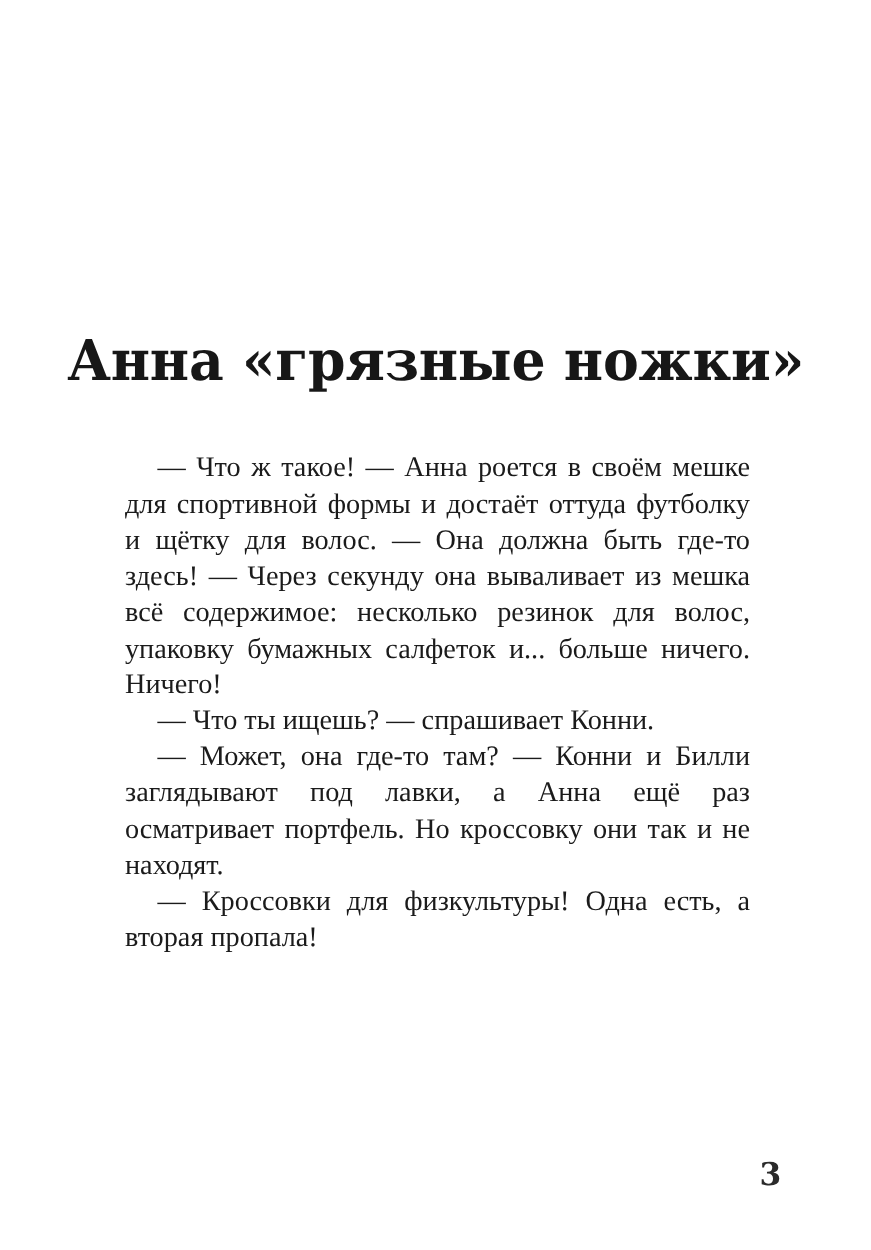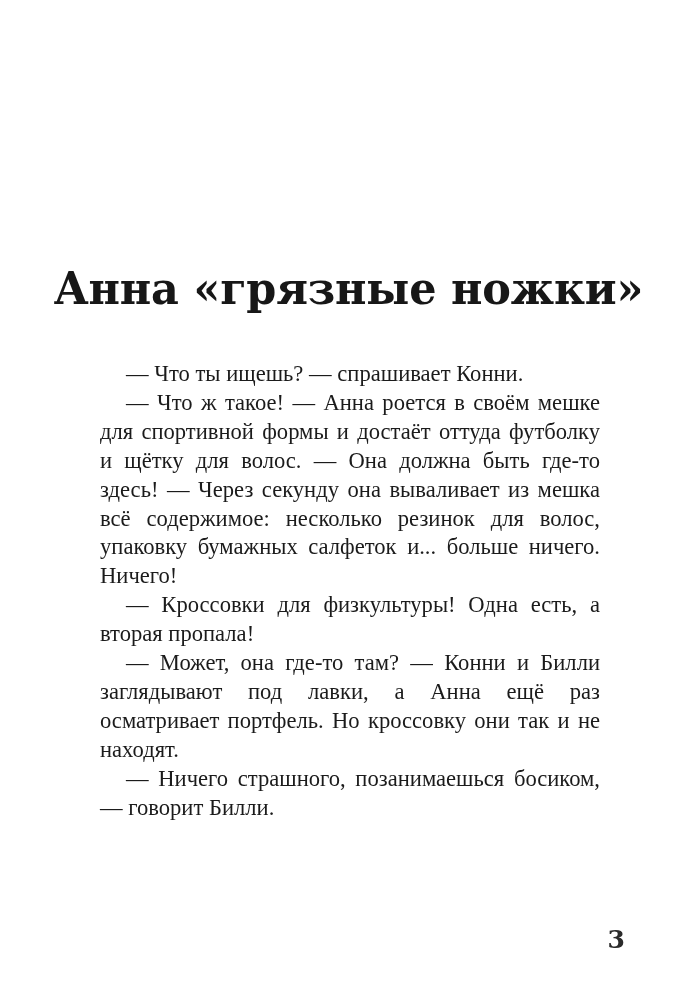--- a/index.html
+++ b/index.html
@@ -75,22 +75,21 @@
   }
 </style>
 </head>
 <body>
 
 <div class="page" style="background: rgb(255, 255, 255); color: rgb(27, 27, 27);">
 
   <h1 class="chapter-title">Анна «грязные ножки»</h1>
 
   <div class="body-text">
+    <p>— Что ж такое! — Анна роется в своём мешке для спортивной формы и достаёт оттуда фут­болку и щётку для волос. — Она должна быть где-то здесь! — Через секунду она вываливает из мешка всё содержимое: несколько резинок для волос, упаковку бумажных салфеток и... больше ничего. Ничего!</p>
     <p>— Что ты ищешь? — спрашивает Конни.</p>
-    <p>— Что ж такое! — Анна роется в своём мешке для спортивной формы и достаёт оттуда фут­болку и щётку для волос. — Она должна быть где-то здесь! — Через секунду она вываливает из мешка всё содержимое: несколько резинок для волос, упаковку бумажных салфеток и... больше ничего. Ничего!</p>
+    <p>— Может, она где-то там? — Конни и Билли заглядывают под лавки, а Анна ещё раз осматривает портфель. Но кроссовку они так и не находят.</p>
     <p>— Кроссовки для физкультуры! Одна есть, а вторая пропала!</p>
-    <p>— Может, она где-то там? — Конни и Билли заглядывают под лавки, а Анна ещё раз осматривает портфель. Но кроссовку они так и не находят.</p>
-    <p>— Ничего страшного, позанимаешься босиком, — говорит Билли.</p>
   </div>
 
   <div class="folio">3</div>
 
 </div>
 
 </body></html>

